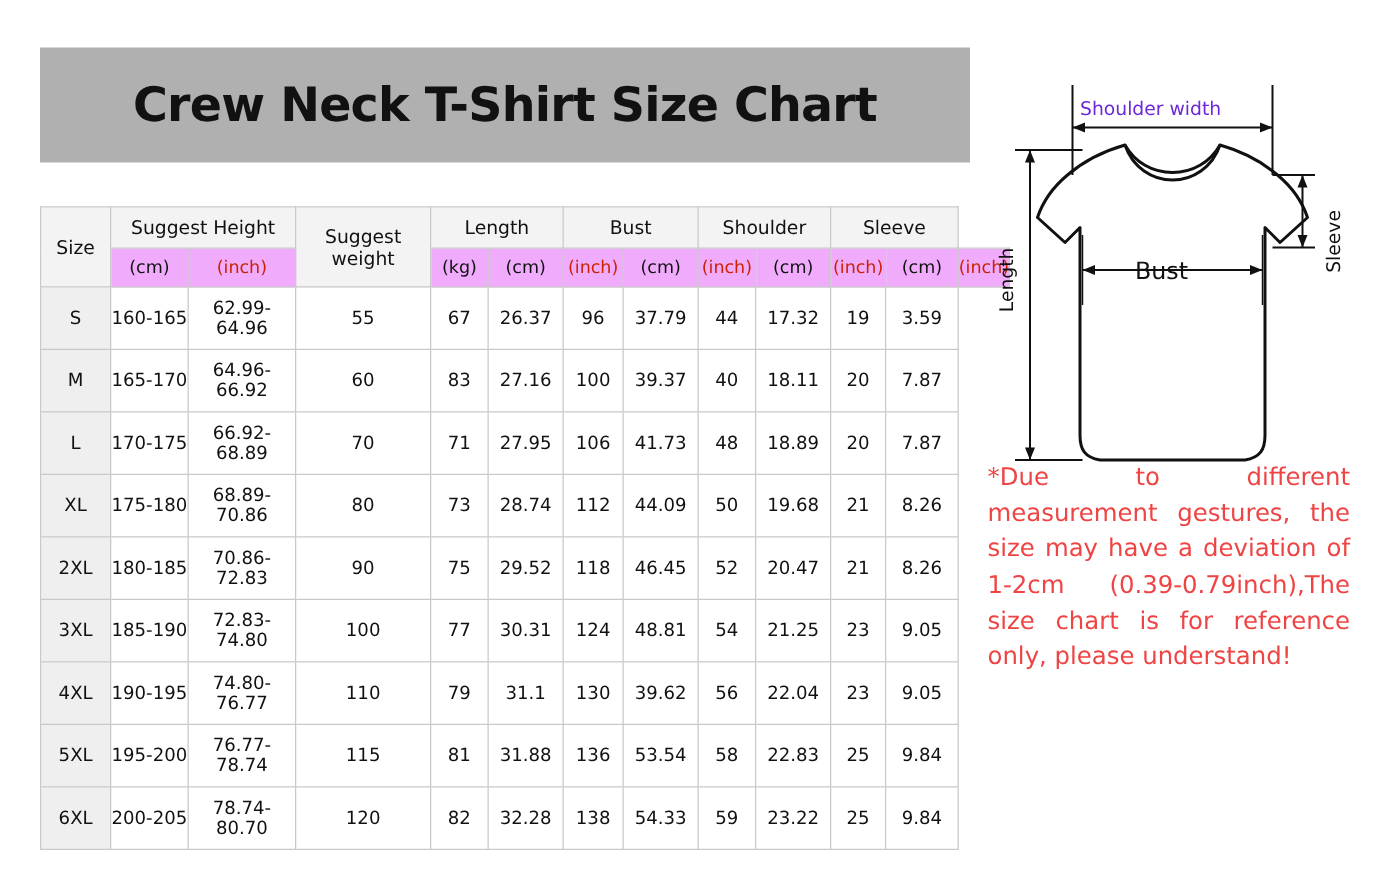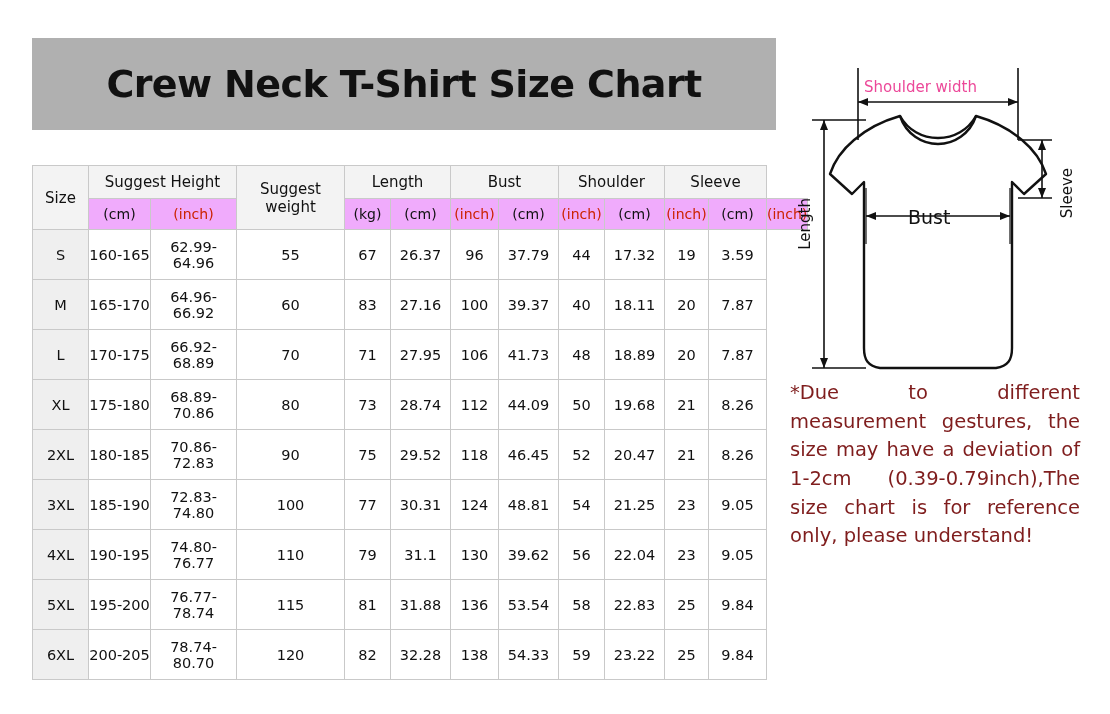--- a/index.html
+++ b/index.html
@@ -120,42 +120,42 @@
     left: 268px;
     top: 120px;
     transform: rotate(180deg);
   }
   .lbl-shoulder {
     position: absolute;
     left: 74px;
     top: 30px;
     font-family: "DejaVu Sans", sans-serif;
     font-size: 15px;
-    color: #ec4899;
+    color: #6d28d9;
     white-space: nowrap;
   }
   .lbl-bust {
     position: absolute;
     left: 118px;
     top: 158px;
     font-family: "DejaVu Sans", sans-serif;
     font-size: 19px;
     color: #111111;
   }
 
   
   .note {
     position: absolute;
     left: 790px;
-    top: 379px;
+    top: 368px;
     width: 290px;
     font-family: "DejaVu Sans", sans-serif;
     font-size: 19.5px;
     line-height: 1.47;
-    color: #7f1d1d;
+    color: #ef4444;
     text-align: justify;
   }
 </style>
 </head>
 <body>
 
 <div class="page">
 
   <div class="title-banner">
     <div class="title-text">Crew Neck T-Shirt Size Chart</div>

